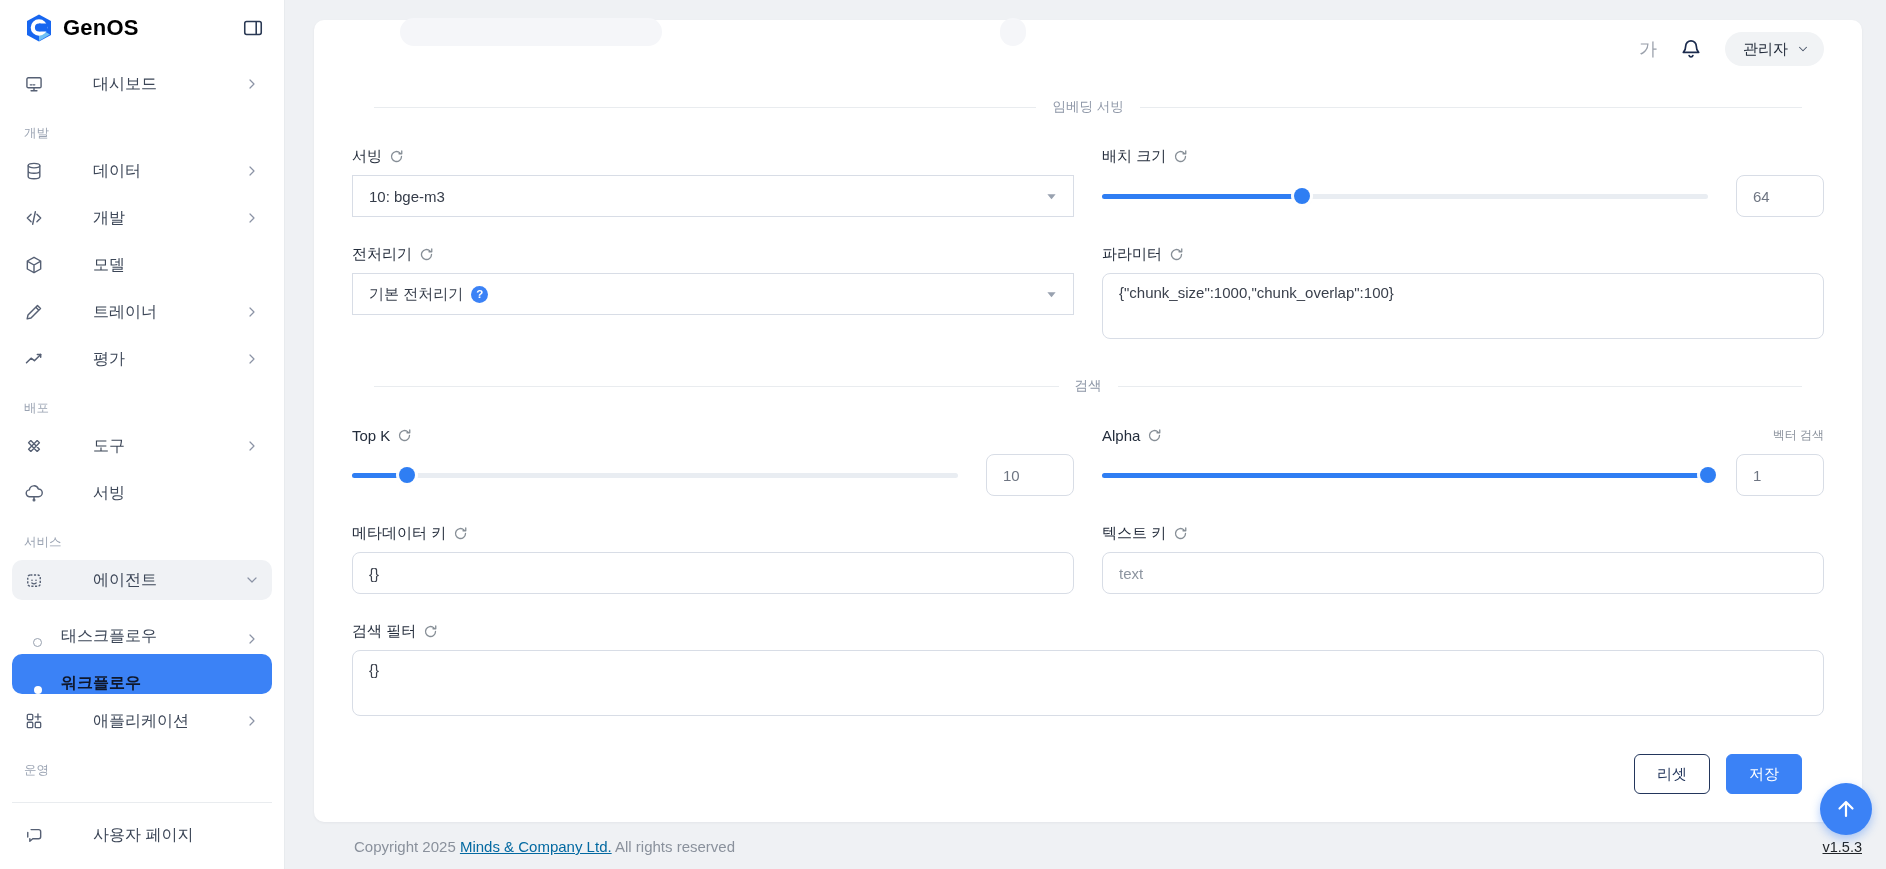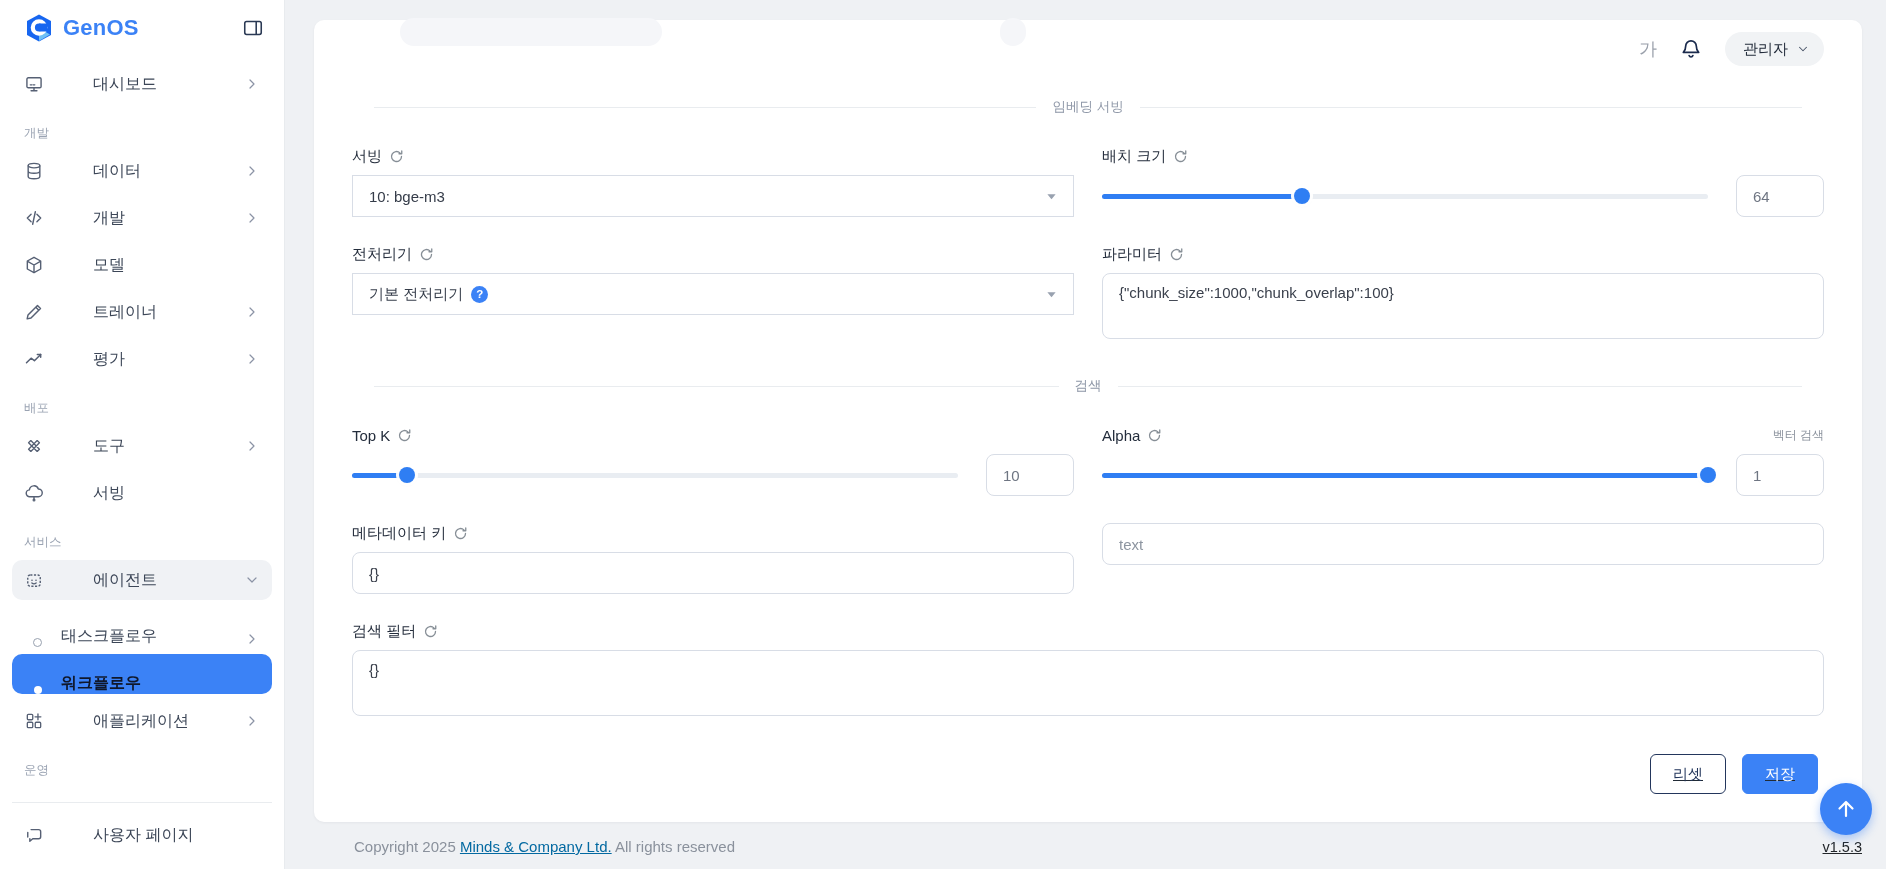--- a/index.html
+++ b/index.html
@@ -3,21 +3,21 @@
 <meta charset="utf-8">
 <style>
   * { margin:0; padding:0; box-sizing:border-box; }
   html,body { width:1886px; height:869px; overflow:hidden; }
   body { font-family:"Liberation Sans","DejaVu Sans",sans-serif; background:#eff1f4; display:flex; color:#212b36; }
 
   
   .sidebar { width:285px; min-width:285px; height:100%; background:#fff; border-right:1px solid #e8ebee; position:relative; overflow:hidden; }
   .logo-row { display:flex; align-items:center; height:56px; padding:0 20px 0 24px; }
   .logo-mark { width:30px; height:30px; margin-right:9px; }
-  .logo-text { font-size:22px; font-weight:bold; color:#3b82f6; letter-spacing:.2px; }
+  .logo-text { font-size:22px; font-weight:bold; color:#000000; letter-spacing:.2px; }
   .collapse-btn { margin-left:auto; color:#2a3954; display:flex; cursor:pointer; }
   .menu { padding:8px 12px 0 12px; }
   .s-section { font-size:12.5px; color:#9aa3b2; padding:14px 12px 9px 12px; }
   .s-item { display:flex; align-items:center; height:40px; border-radius:10px; padding:0 12px; margin-bottom:7px; cursor:pointer; color:#3c4657; }
   .s-item .s-ic { width:20px; height:20px; color:#566074; flex:none; }
   .s-item .s-label { font-size:16px; margin-left:14px; color:#3c4657; white-space:nowrap;padding-left:35px; }
   .s-item .s-chev { width:16px; height:16px; margin-left:auto; color:#8b93a5; flex:none; }
   .s-item.open { background:#f0f2f5; }
   .s-sub { display:flex; align-items:flex-end; height:40px; border-radius:10px; padding:0 12px 0 18px; margin-bottom:7px; cursor:pointer; }
   .bullet-o { width:9px; height:9px; border:1.5px solid #98a1af; border-radius:50%; margin:0 0 0 3px; flex:none; }
@@ -61,21 +61,21 @@
   .text-input.dim { color:#8d95a0; }
   .ta { width:100%; height:66px; border:1px solid #d8dde6; border-radius:8px; padding:10px 16px; font-size:15px; color:#3a404c; font-family:inherit; resize:none; outline:none; background:#fff; }
 
   .slider-row { display:flex; align-items:center; gap:28px; height:42px; }
   .slider { flex:1; position:relative; height:16px; cursor:pointer; }
   .track { position:absolute; top:5.5px; left:0; right:0; height:5px; border-radius:3px; background:#e9edf2; }
   .fill { height:100%; border-radius:3px; background:#2f7ef3; width:0; }
   .thumb { position:absolute; top:0; width:16px; height:16px; border-radius:50%; background:#2f7ef3; box-shadow:0 0 0 3px rgba(255,255,255,.95), 0 1px 3px rgba(0,0,0,.25); }
   .num { width:88px; height:42px; border:1px solid #d8dde6; border-radius:8px; padding:0 16px; font-size:15px; color:#6e7582; font-family:inherit; outline:none; background:#fff; }
 
-  .actions { display:flex; justify-content:flex-end; gap:16px; margin:34px 6px 18px 0;text-decoration:underline; }
+  .actions { display:flex; justify-content:flex-end; gap:16px; margin:34px 22px 18px 0; }
   .btn { height:40px; border-radius:6px; font-size:15px; font-family:inherit; cursor:pointer; padding:0 22px; font-weight:500; }
   .btn-reset { background:#fff; border:1px solid #23365c; color:#23365c; }
   .btn-save { background:#3b82f6; border:1px solid #3b82f6; color:#fff; }
 
   .footer { display:flex; align-items:center; justify-content:space-between; margin-top:16px; padding-left:40px; font-size:15px; color:#8a919c; }
   .company { color:#0369a1; text-decoration:underline; cursor:pointer; }
   .version { color:#212529; text-decoration:underline; cursor:pointer; font-size:14.5px; }
 
   .fab { position:fixed; right:14px; bottom:34px; width:52px; height:52px; border-radius:50%; background:#3b82f6; display:flex; align-items:center; justify-content:center; box-shadow:0 4px 10px rgba(59,130,246,.4); cursor:pointer; }
   .fab svg { width:24px; height:24px; color:#fff; }
@@ -391,20 +391,26 @@
       <div class="field">
         <div class="f-label-row">
           <span class="f-label">메타데이터 키</span>
           <svg class="refresh">
               <use href="#ic-refresh"></use>
             </svg>
         </div>
         <input class="text-input" value="{}" style="">
       </div>
       <div class="field">
+        <div class="f-label-row">
+          <span class="f-label">텍스트 키</span>
+          <svg class="refresh">
+              <use href="#ic-refresh"></use>
+            </svg>
+        </div>
         <input class="text-input dim" value="text" style="">
       </div>
     </div>
 
     <div class="frow">
       <div class="field full">
         <div class="f-label-row">
           <span class="f-label">검색 필터</span>
           <svg class="refresh">
               <use href="#ic-refresh"></use>

